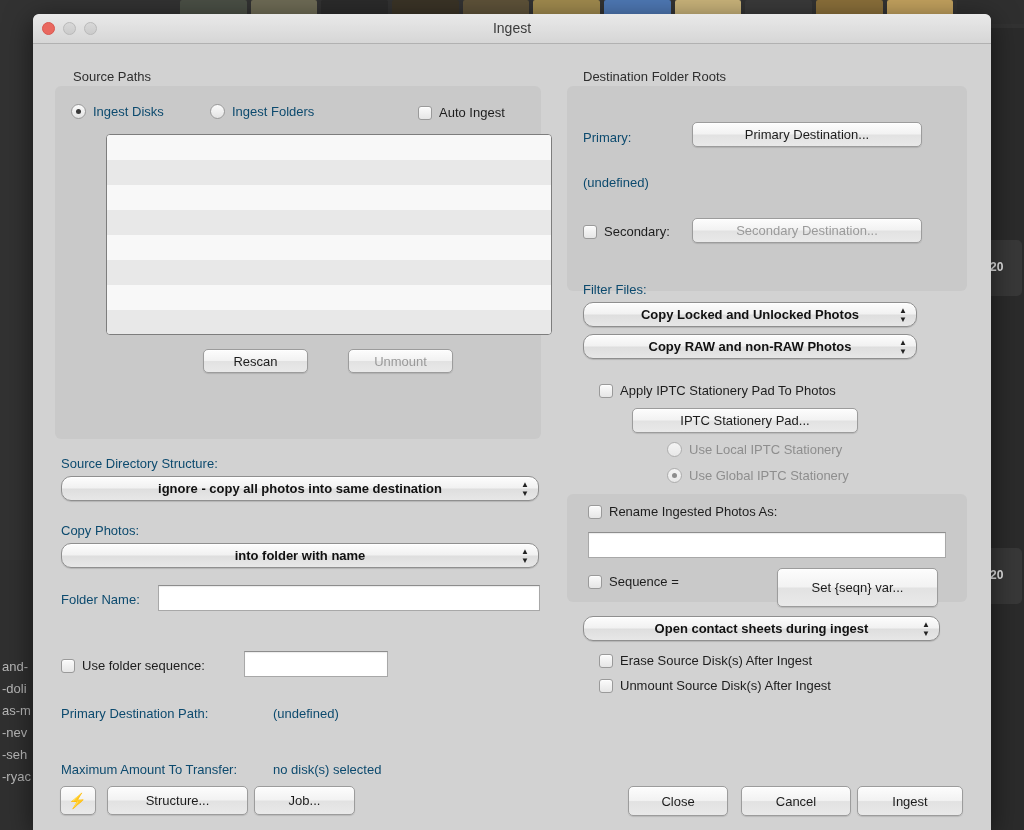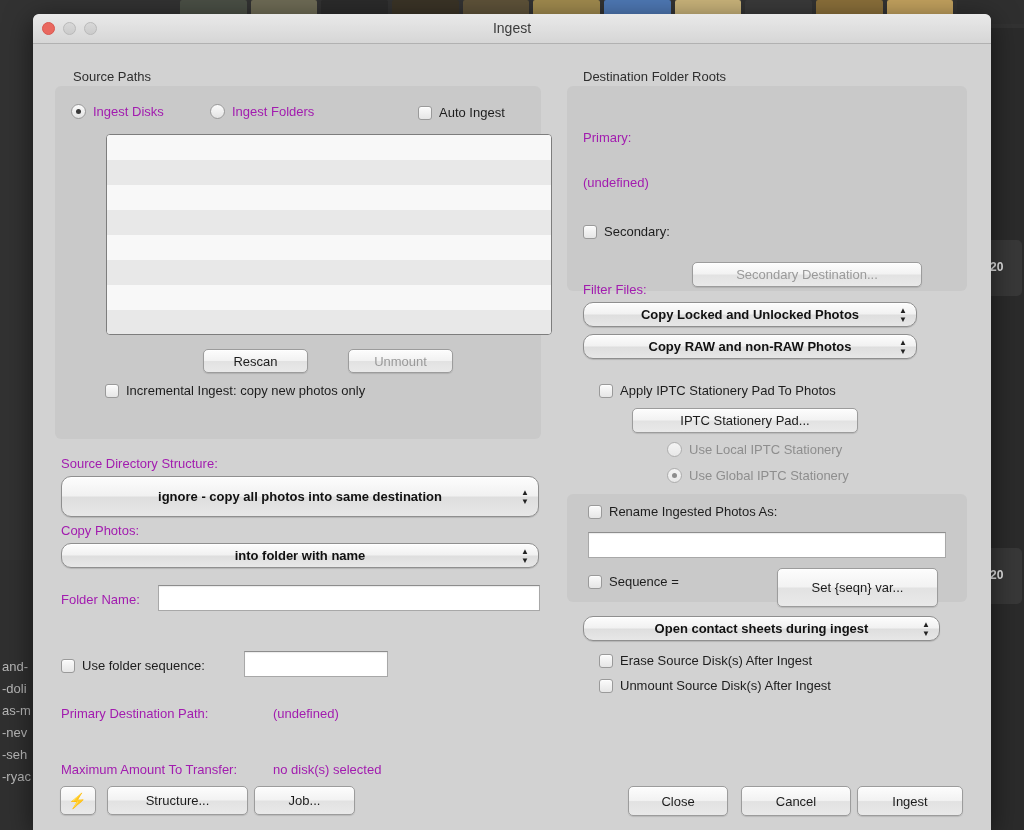--- a/index.html
+++ b/index.html
@@ -134,21 +134,21 @@
   .radio.dim.on::after { background: #8d8d8d; }
 
   .listbox {
     background: #fafafa; border: 1px solid #7d7d7d; border-radius: 4px;
     overflow: hidden;
   }
   .zebra { height: 25px; }
   .zebra:nth-child(even) { background: #e8e8e8; }
   .zebra:nth-child(odd)  { background: #f8f8f8; }
 
-  .lbl { font-size: 13px; color: #a21caf; }
+  .lbl { font-size: 13px; color: #0c4a6e; }
 </style>
 </head>
 <body>
 
 <div id="backdrop">
   <div class="bg-thumbstrip">
       <div class="bg-thumb" style="background: rgb(74, 79, 69);"></div>
       <div class="bg-thumb" style="background: rgb(110, 107, 85);"></div>
       <div class="bg-thumb" style="background: rgb(43, 43, 43);"></div>
       <div class="bg-thumb" style="background: rgb(58, 51, 38);"></div>
@@ -218,28 +218,24 @@
           <div class="zebra"></div>
           <div class="zebra"></div>
           <div class="zebra"></div>
           <div class="zebra"></div>
           <div class="zebra"></div>
         </div>
 
       <button class="btn" style="position:absolute;left:148px;top:263px;width:105px;height:24px;">Rescan</button>
       <button class="btn disabled" style="position:absolute;left:293px;top:263px;width:105px;height:24px;">Unmount</button>
 
-      <div class="cbrow" style="position:absolute;left:50px;top:297px;">
-        <div class="cbox"></div>
-        <span>Incremental Ingest: copy new photos only</span>
-      </div>
     </div>
 
     <div class="lbl" style="position:absolute;left:28px;top:412px;">Source Directory Structure:</div>
-    <div class="popup" style="position:absolute;left:28px;top:432px;width:478px;height:41px;">
+    <div class="popup" style="position:absolute;left:28px;top:432px;width:478px;height:25px;">
       <span>ignore - copy all photos into same destination</span>
       <span class="arrows">
           <span>▲</span>
           <span>▼</span>
         </span>
     </div>
 
     <div class="lbl" style="position:absolute;left:28px;top:479px;">Copy Photos:</div>
     <div class="popup" style="position:absolute;left:28px;top:499px;width:478px;height:25px;">
       <span>into folder with name</span>
@@ -268,28 +264,29 @@
       <span>⚡</span>
     </button>
     <button class="btn" style="position:absolute;left:74px;top:742px;width:141px;height:29px;">Structure...</button>
     <button class="btn" style="position:absolute;left:221px;top:742px;width:101px;height:29px;">Job...</button>
 
     <div class="grouplabel" style="position:absolute;left:550px;top:25px;">Destination Folder Roots</div>
 
     <div class="groupbox" style="position:absolute;left:534px;top:42px;width:400px;height:205px;">
 
       <div class="lbl" style="position:absolute;left:16px;top:44px;">Primary:</div>
+      <button class="btn" style="position:absolute;left:125px;top:36px;width:230px;height:25px;">Primary Destination...</button>
 
       <div class="lbl" style="position:absolute;left:16px;top:89px;">(undefined)</div>
 
       <div class="cbrow" style="position:absolute;left:16px;top:138px;">
         <div class="cbox"></div>
         <span>Secondary:</span>
       </div>
-      <button class="btn disabled" style="position:absolute;left:125px;top:132px;width:230px;height:25px;margin-top:44px;">Secondary Destination...</button>
+      <button class="btn disabled" style="position:absolute;left:125px;top:132px;width:230px;height:25px;">Secondary Destination...</button>
     </div>
 
     <div class="lbl" style="position:absolute;left:550px;top:238px;">Filter Files:</div>
     <div class="popup" style="position:absolute;left:550px;top:258px;width:334px;height:25px;">
       <span>Copy Locked and Unlocked Photos</span>
       <span class="arrows">
           <span>▲</span>
           <span>▼</span>
         </span>
     </div>

